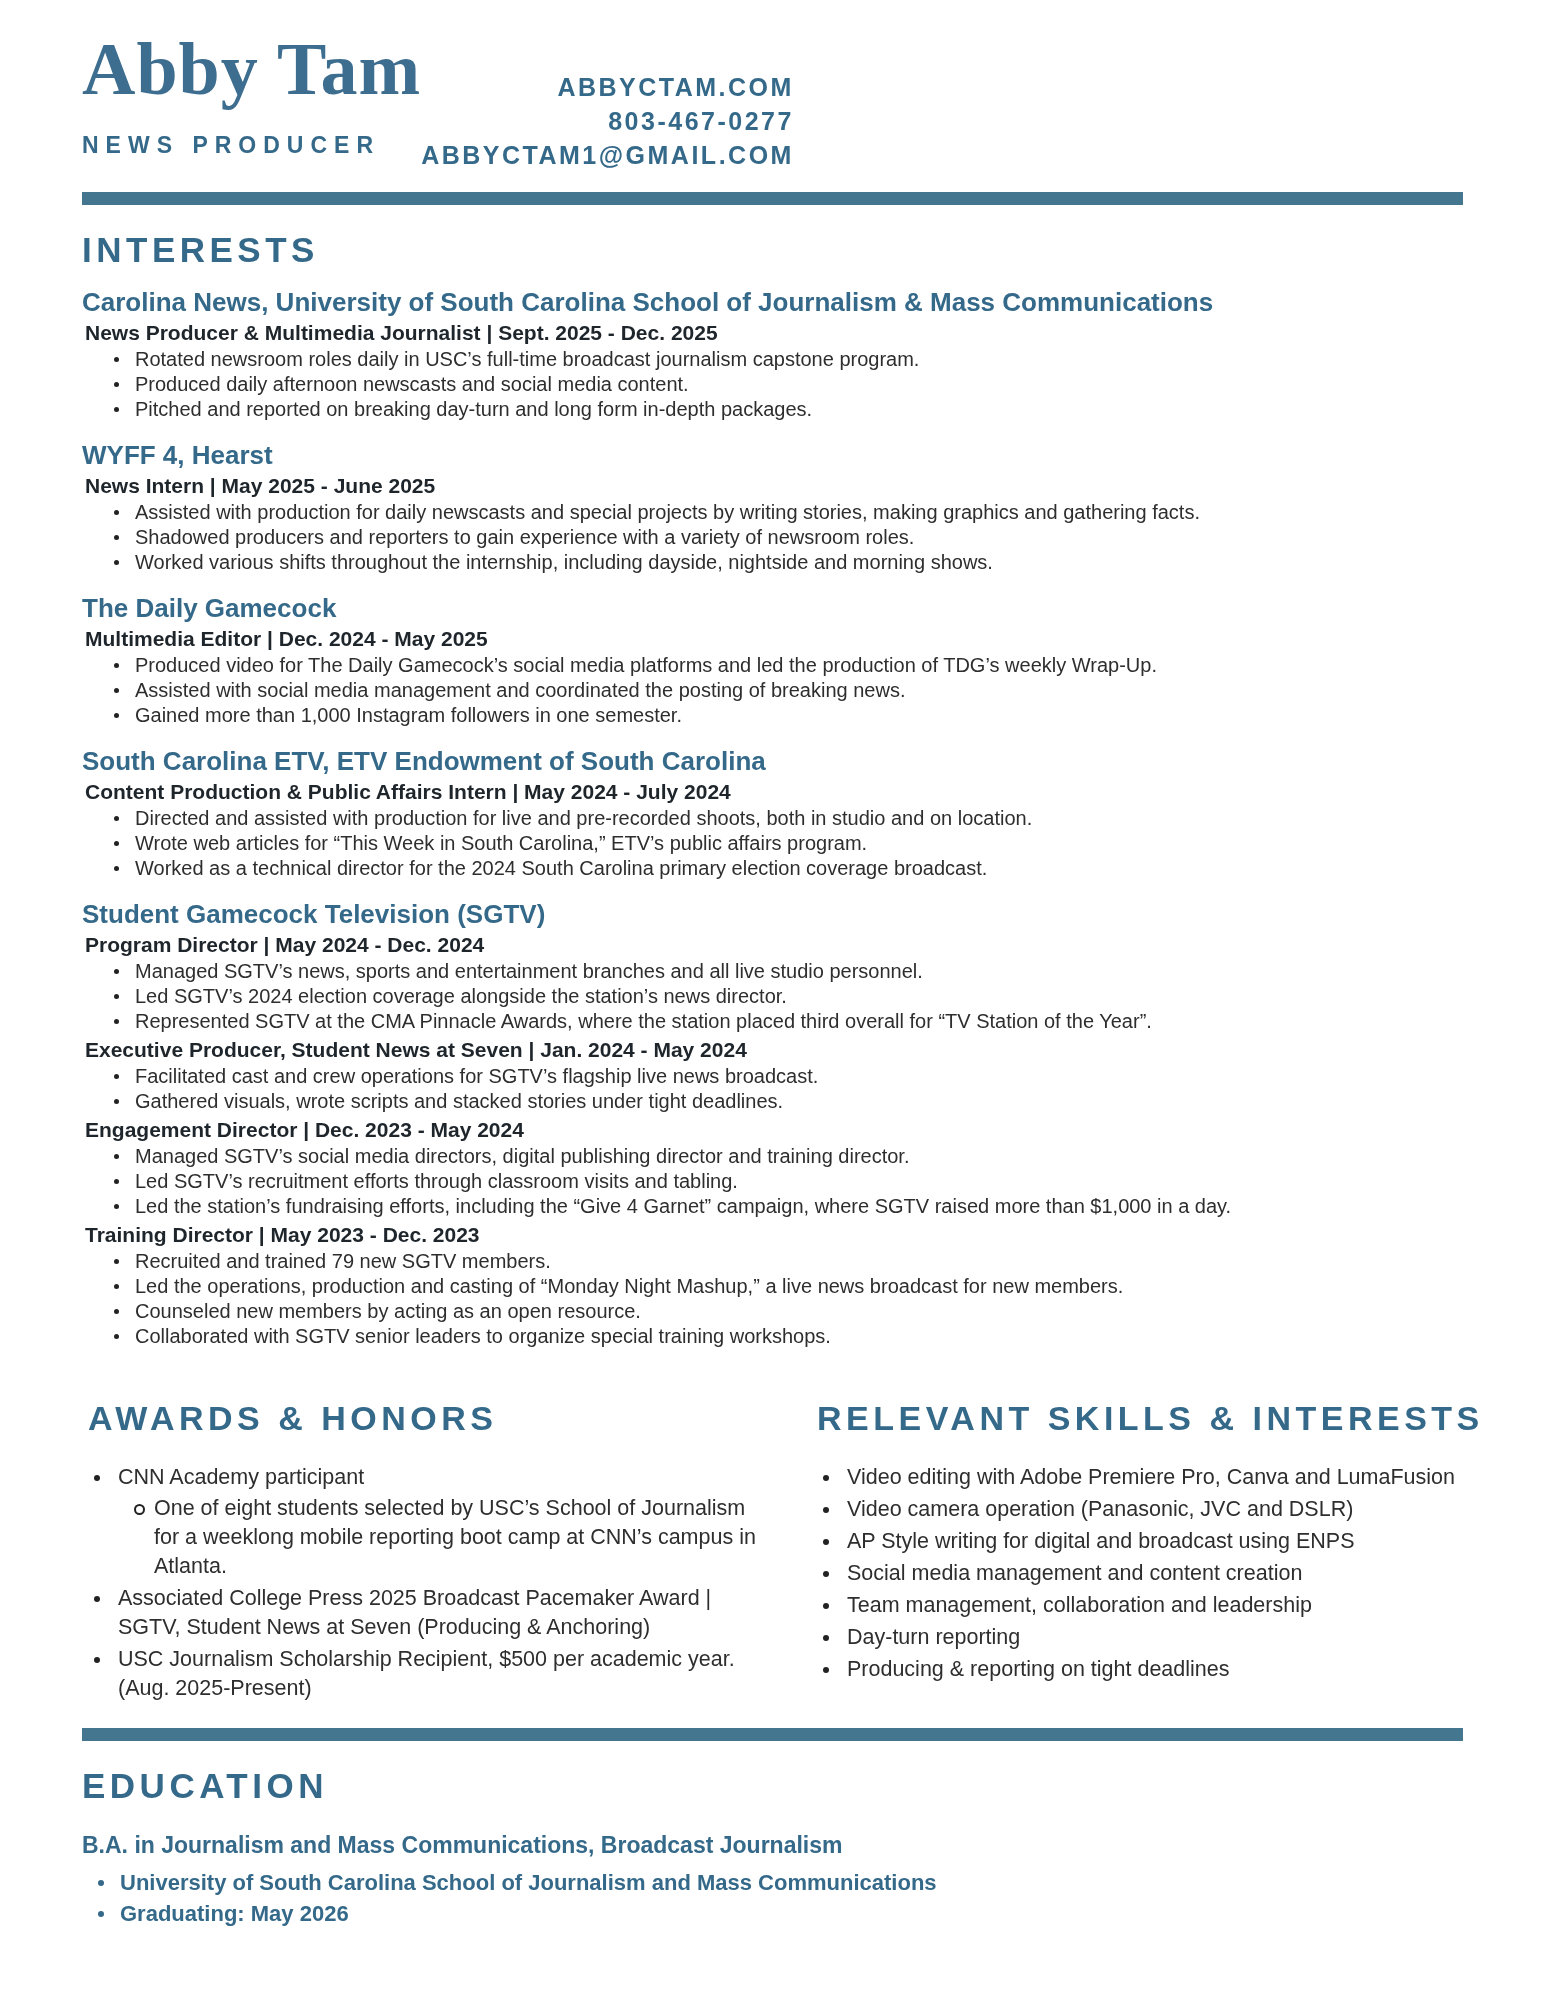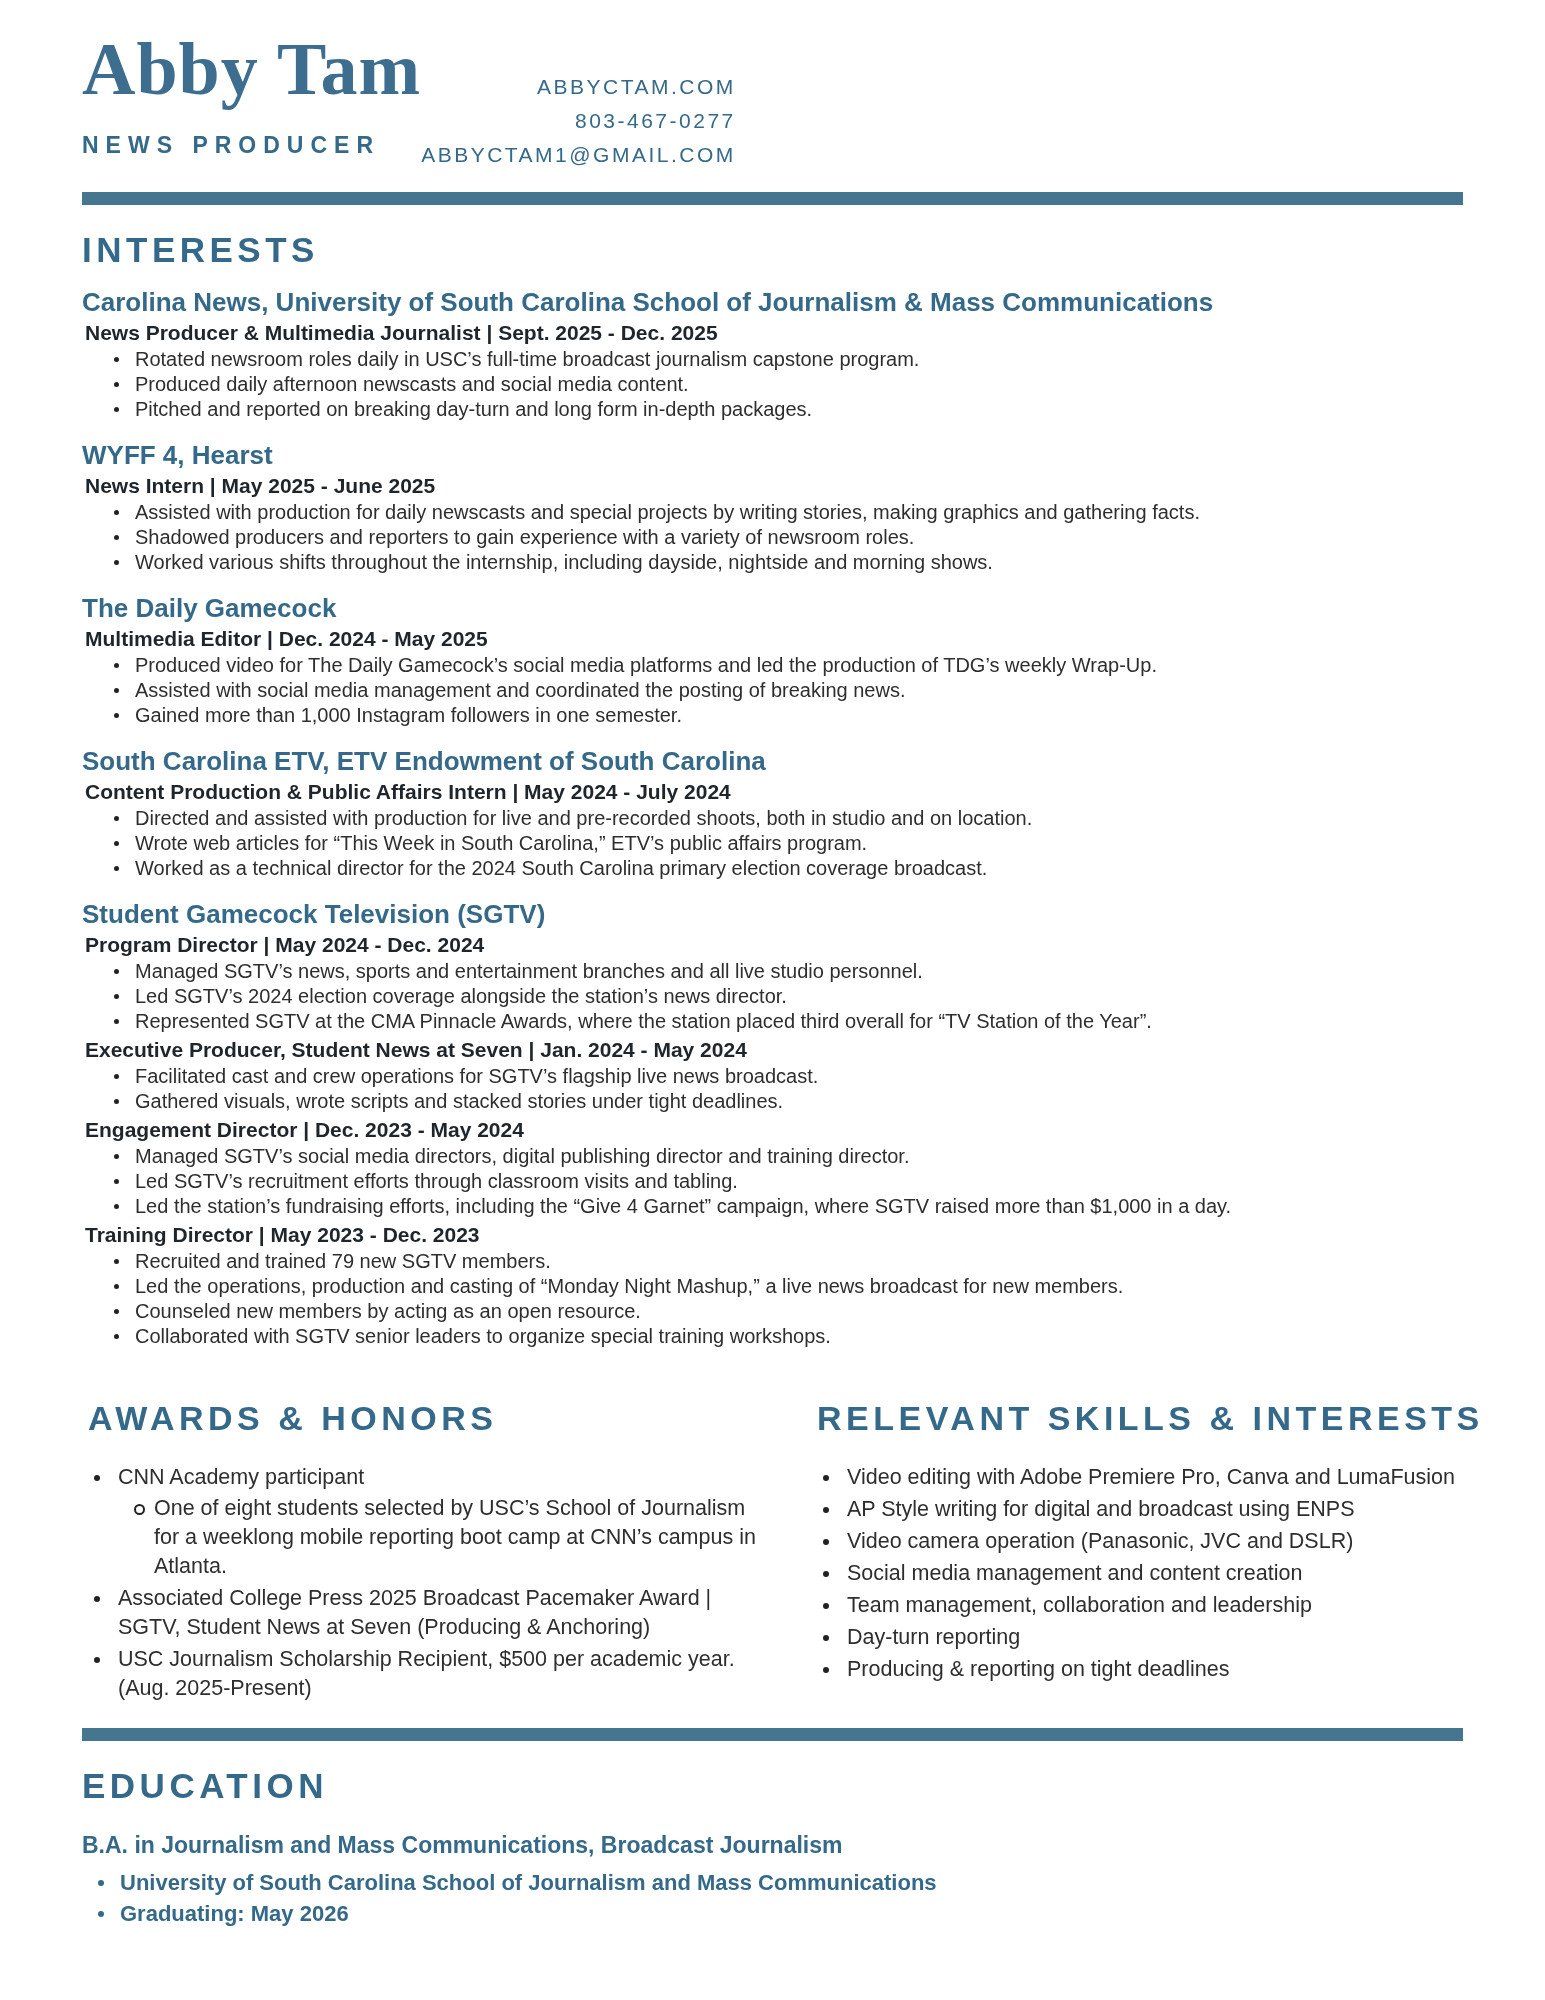--- a/index.html
+++ b/index.html
@@ -13,21 +13,21 @@
   .header { display: flex; justify-content: flex-start; align-items: flex-start; }
   .name {
     margin: 0; font-family: "Liberation Serif", serif; font-weight: 700;
     font-size: 74px; line-height: 1.08; letter-spacing: 1px; color: var(--name, #3E6E8F);
   }
   .job-title {
     margin-top: 22px; font-size: 23px; font-weight: 700; letter-spacing: 7px;
     color: var(--accent, #35698A); line-height: 27px;
   }
   .contact {
-    margin-top: 40px; text-align: right; font-size: 21px; font-weight: 400;
+    margin-top: 40px; text-align: right; font-size: 25px; font-weight: 700;
     letter-spacing: 2.5px; line-height: 34px; color: var(--accent, #35698A);
   }
   
   .divider { height: 13px; background: var(--divider, #45768F); margin-top: 20px; }
   .divider-bottom { margin-top: 22px; }
   .section-heading {
     margin: 24px 0 0 0; font-size: 35px; line-height: 42px; font-weight: 700;
     letter-spacing: 4.5px; color: var(--accent, #35698A);
   }
   
@@ -200,22 +200,22 @@
         </li>
         <li>Associated College Press 2025 Broadcast Pacemaker Award | SGTV, Student News at Seven (Producing &amp; Anchoring)</li>
         <li>USC Journalism Scholarship Recipient, $500 per academic year. (Aug. 2025-Present)</li>
       </ul>
     </section>
 
     <section class="col-right">
       <h2 class="col-heading">RELEVANT SKILLS &amp; INTERESTS</h2>
       <ul class="col-list">
         <li>Video editing with Adobe Premiere Pro, Canva and LumaFusion</li>
+        <li>Video camera operation (Panasonic, JVC and DSLR)</li>
         <li>AP Style writing for digital and broadcast using ENPS</li>
-        <li>Video camera operation (Panasonic, JVC and DSLR)</li>
         <li>Social media management and content creation</li>
         <li>Team management, collaboration and leadership</li>
         <li>Day-turn reporting</li>
         <li>Producing &amp; reporting on tight deadlines</li>
       </ul>
     </section>
 
   </div>
 
   <div class="divider divider-bottom"></div>

